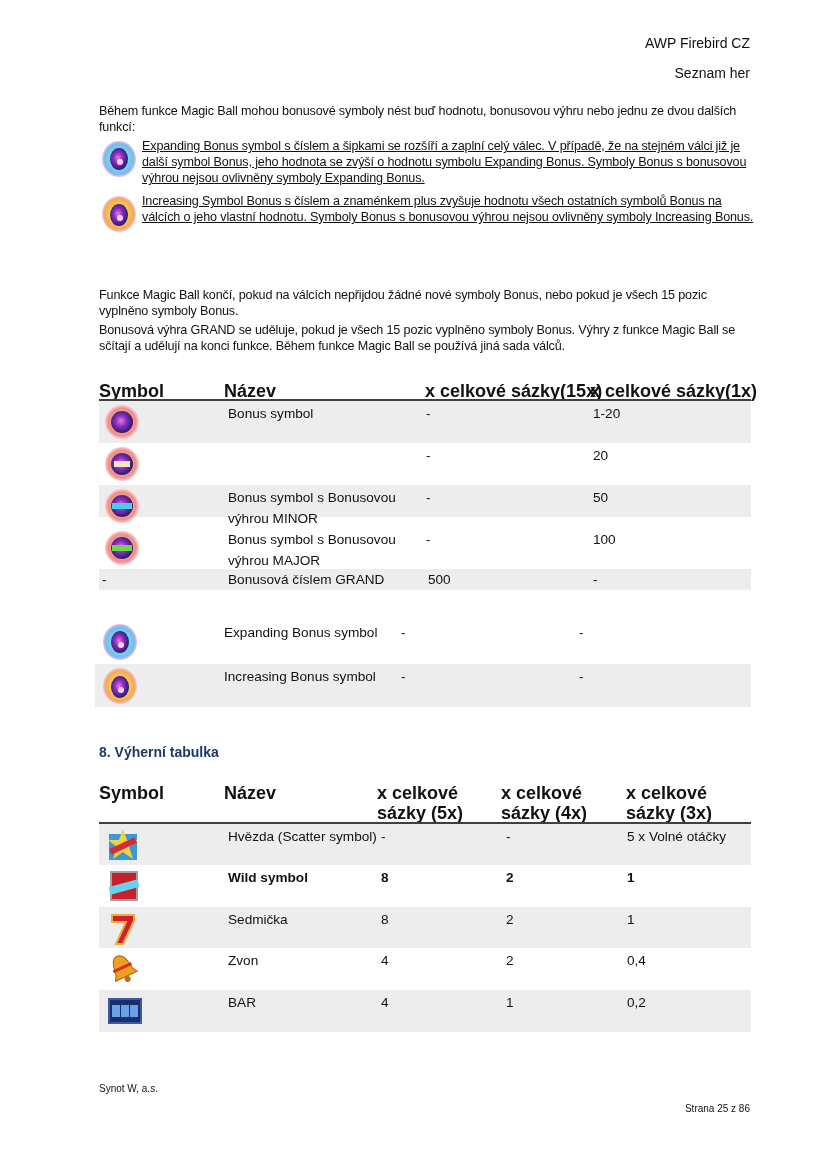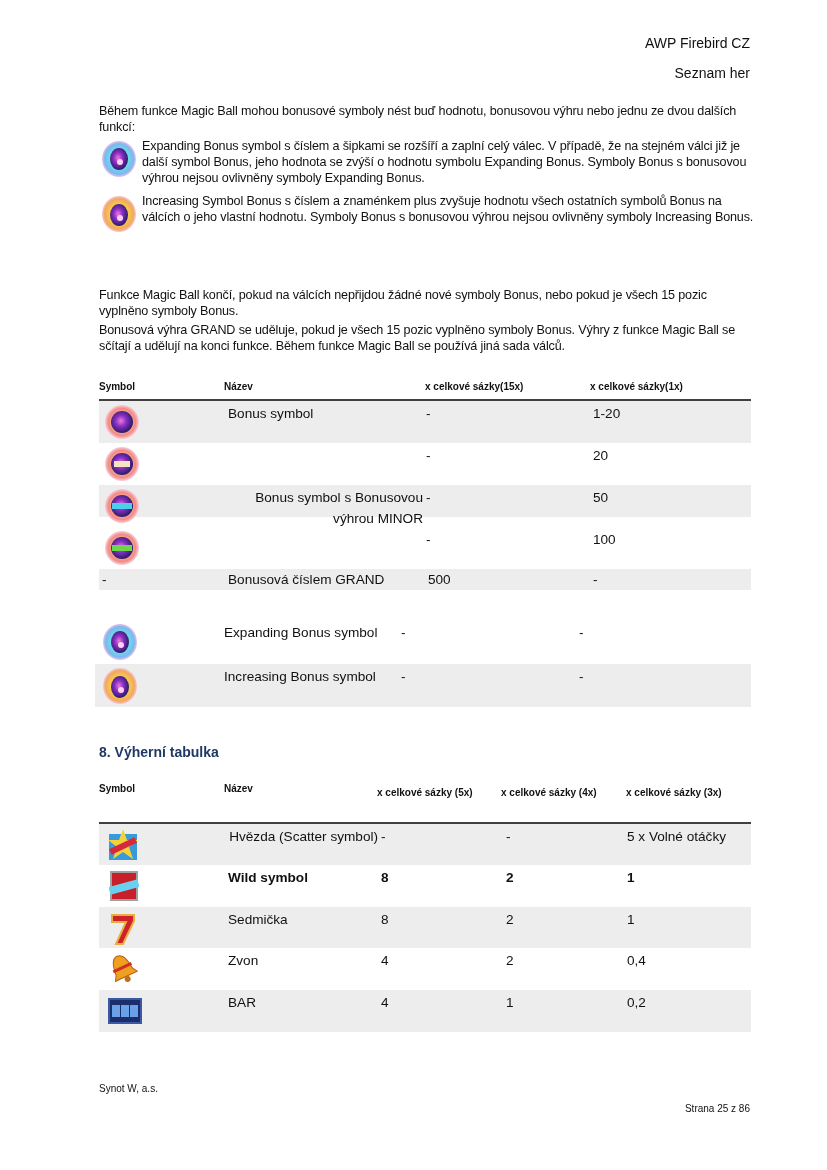--- a/index.html
+++ b/index.html
@@ -1,28 +1,28 @@
 <!DOCTYPE html>
 <html><head>
 <meta charset="utf-8">
 <style>
   * { box-sizing: border-box; margin: 0; padding: 0; }
   html, body { width: 827px; height: 1170px; background: #ffffff; }
   body { position: relative; font-family: "Liberation Sans", sans-serif; color: #111; font-size: 13px; overflow: hidden; }
   .abs { position: absolute; }
   .hdr { right: 77px; font-size: 14px; color: #111; }
   .para { left: 99px; width: 655px; font-size: 12.6px; line-height: 16px; letter-spacing: -0.15px; }
-  .feature { position: absolute; left: 99px; width: 655px; }
+  .feature { position: absolute; left: 99px; width: 655px; text-decoration: underline; }
   .feature .ico { position: absolute; left: 2px; top: 2px; width: 36px; height: 38px; }
   .feature .txt { margin-left: 43px; font-size: 12.6px; line-height: 16px; letter-spacing: -0.15px; }
-  .th { font-weight: bold; font-size: 10px; }
+  .th { font-weight: bold; font-size: 18px; }
   .hr { position: absolute; left: 99px; width: 652px; height: 2px; background: #404040; }
   .row { position: absolute; left: 99px; width: 652px; }
   .row.shade { background: #ededed; }
-  .cell { position: absolute; top: 2px; font-size: 13.6px; line-height: 21px; text-align: right; }
+  .cell { position: absolute; top: 2px; font-size: 13.6px; line-height: 21px; }
   .sym { position: absolute; }
   .section-title { left: 99px; top: 744px; font-weight: bold; color: #1f3864; font-size: 14px; }
   .footer { font-size: 10px; }
 </style>
 </head>
 <body>
 
 <svg width="0" height="0" style="position:absolute">
   <defs>
     <radialGradient id="gPinkRing" cx="50%" cy="50%" r="50%">
@@ -110,20 +110,21 @@
   <div class="cell" style="left:327px;">-</div>
   <div class="cell" style="left:494px;">50</div>
 </div>
 
 <div class="row" style="top:527px; height:42px;">
   <svg class="sym" style="left:5px; top:3px; width:36px; height:36px;" viewBox="0 0 36 36">
     <circle cx="18" cy="18" r="17" fill="url(#gPinkRing)"></circle>
     <circle cx="18" cy="18" r="11" fill="url(#gPurple)"></circle>
     <rect x="8" y="15" width="20" height="6" fill="#6ad84a"></rect>
   </svg>
+  <div class="cell" style="left:129px; width:195px;">Bonus symbol s Bonusovou výhrou MAJOR</div>
   <div class="cell" style="left:327px;">-</div>
   <div class="cell" style="left:494px;">100</div>
 </div>
 
 <div class="row shade" style="top:569px; height:21px;">
   <div class="cell" style="left:3px; top:0;">-</div>
   <div class="cell" style="left:129px; top:0;">Bonusová číslem GRAND</div>
   <div class="cell" style="left:329px; top:0;">500</div>
   <div class="cell" style="left:494px; top:0;">-</div>
 </div>

